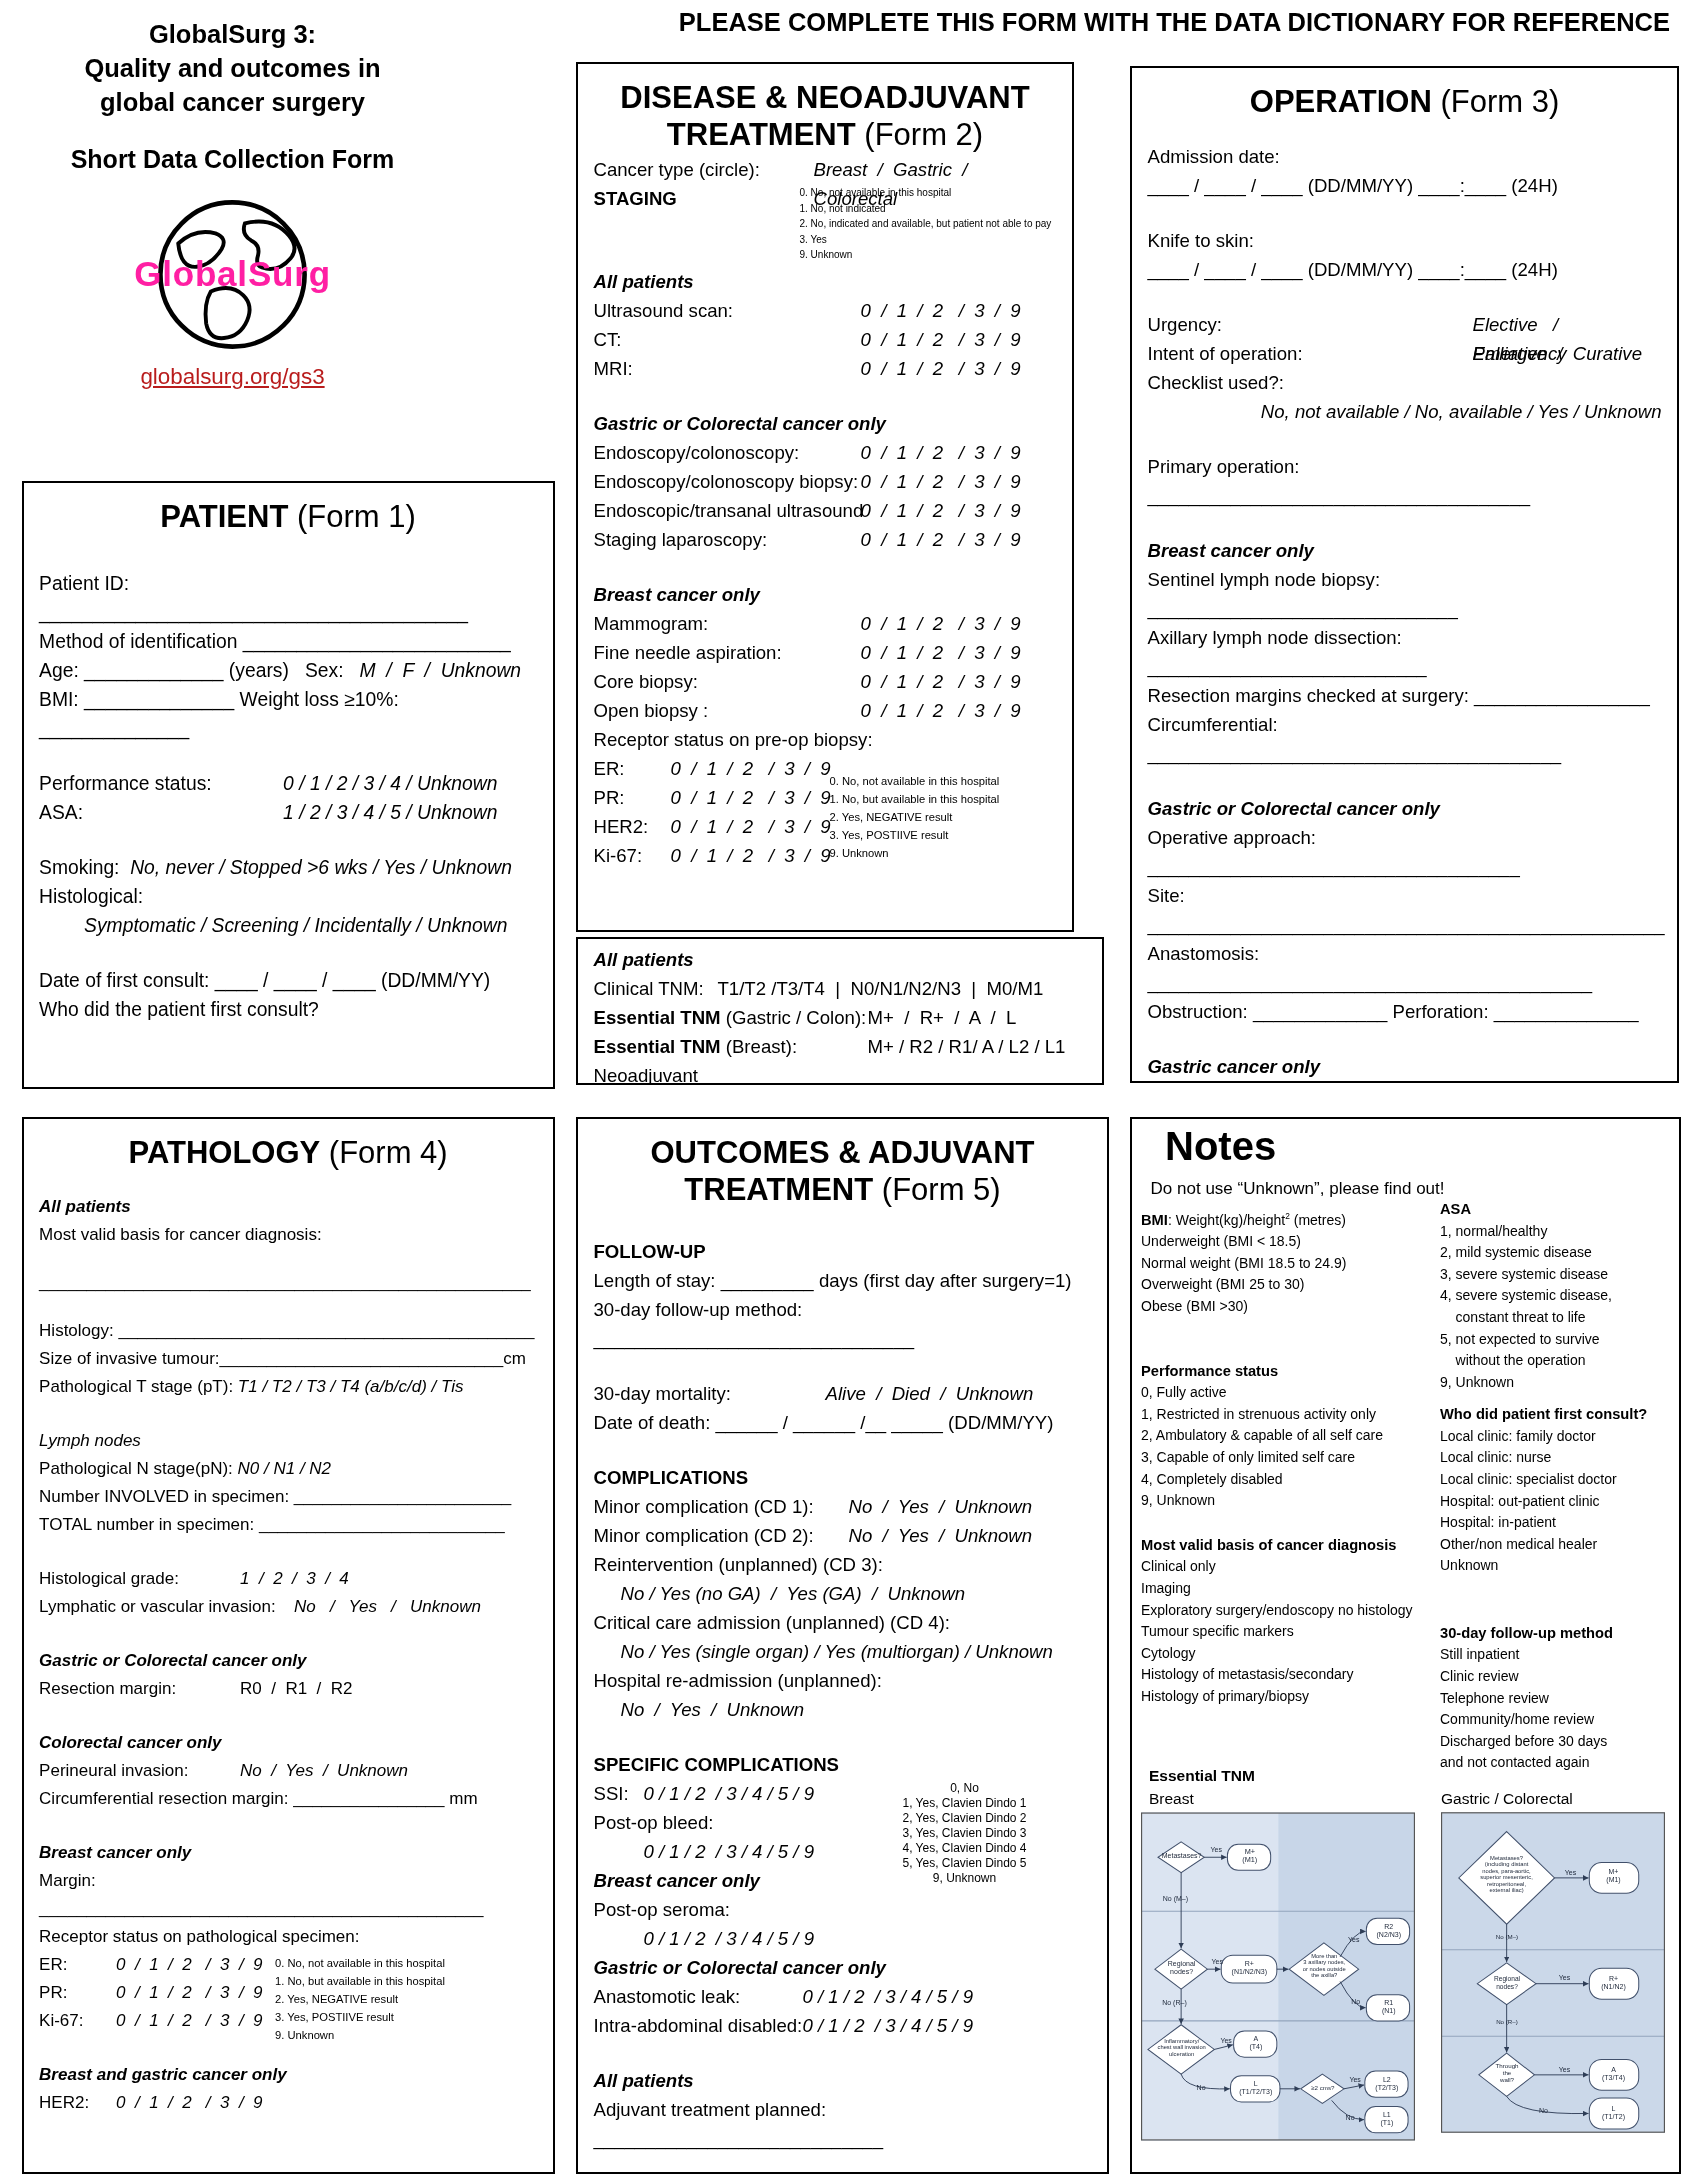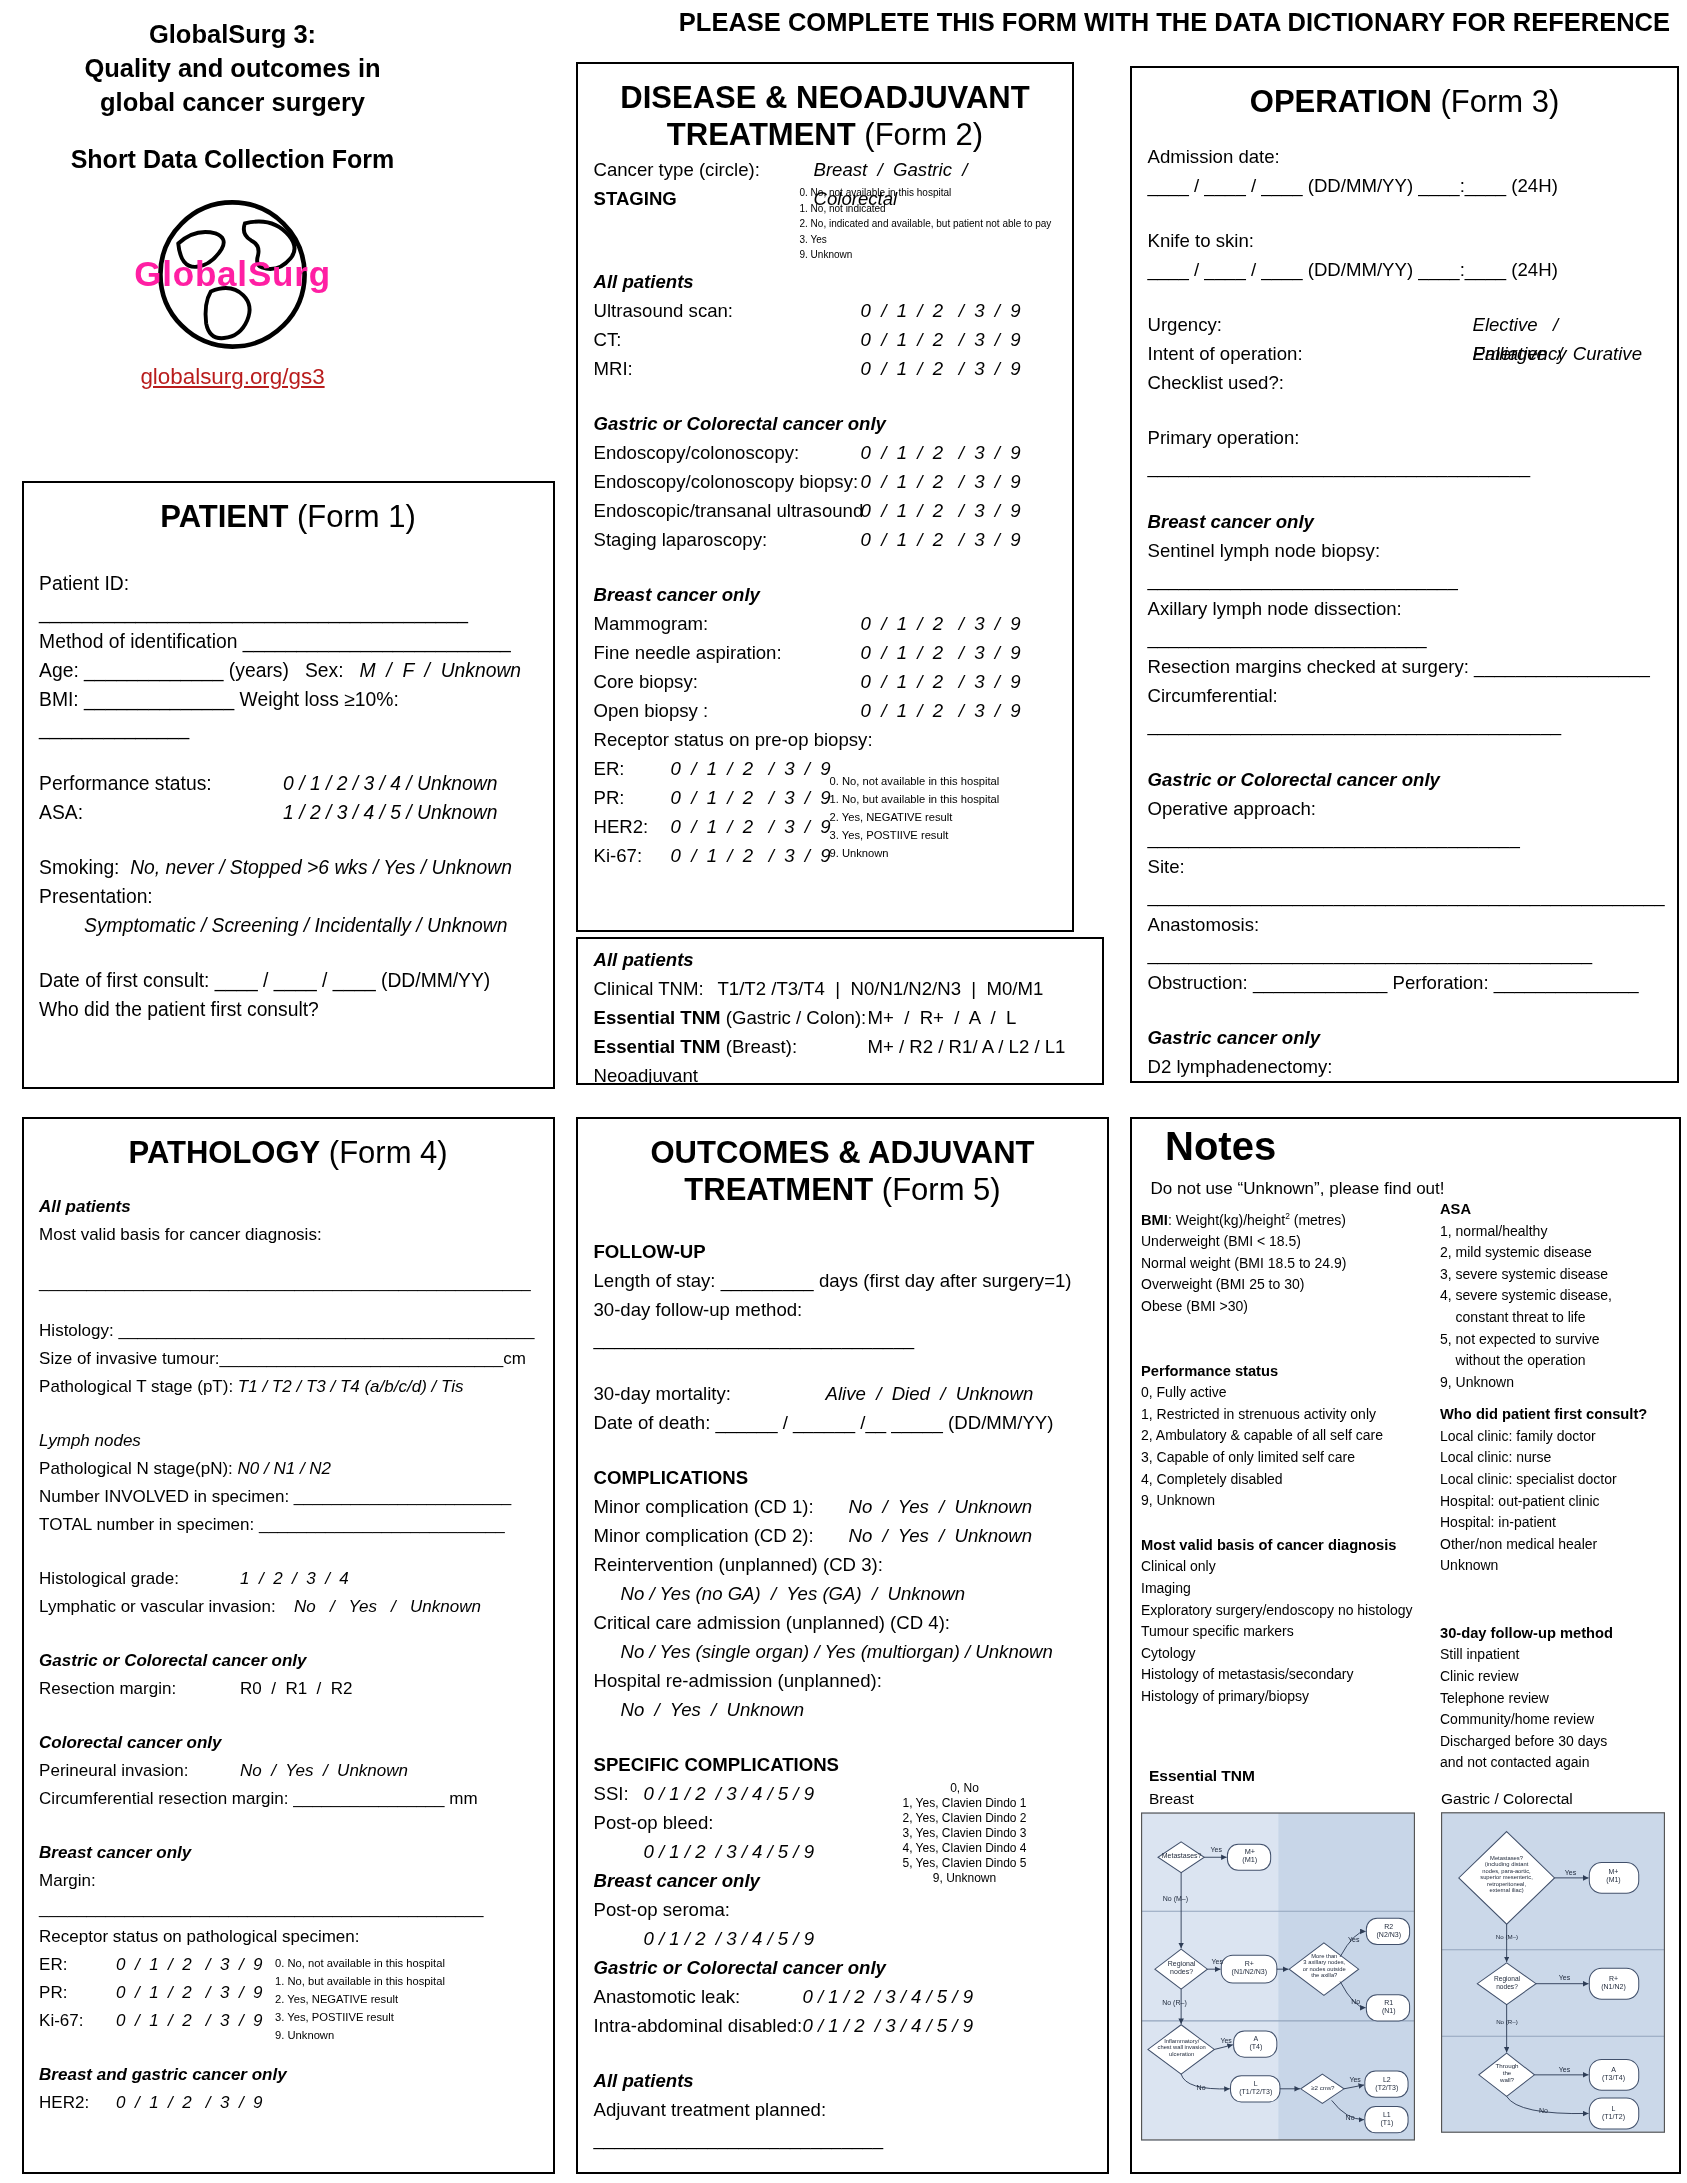--- a/index.html
+++ b/index.html
@@ -77,21 +77,21 @@
   <div class="sp"></div>
   <div class="fr">Patient ID: ________________________________________</div>
   <div class="fr">Method of identification _________________________</div>
   <div class="fr"><span>Age: _____________ (years)   Sex:   </span><span class="opt">M  /  F  /  Unknown</span></div>
   <div class="fr">BMI: ______________ Weight loss ≥10%: ______________</div>
   <div class="sp"></div>
   <div class="fr"><span>Performance status:</span><span class="opt o316">0 / 1 / 2 / 3 / 4 / Unknown</span></div>
   <div class="fr"><span>ASA:</span><span class="opt o316">1 / 2 / 3 / 4 / 5 / Unknown</span></div>
   <div class="sp"></div>
   <div class="fr"><span>Smoking:  </span><span class="opt">No, never / Stopped &gt;6 wks / Yes / Unknown</span></div>
-  <div class="fr">Presentation:</div>
+  <div class="fr">Histological:</div>
   <div class="fr opt" style="padding-left:45px;">Symptomatic / Screening / Incidentally / Unknown</div>
   <div class="sp"></div>
   <div class="fr">Date of first consult: ____ / ____ / ____ (DD/MM/YY)</div>
   <div class="fr">Who did the patient first consult?</div>
   <div style="height:49px;"></div>
   <div class="fr">______________________________________________</div>
 
 </div>
 
 <div class="panel f24" style="left:576px;top:62px;width:498px;height:870px;">
@@ -149,20 +149,21 @@
   <div class="sps"></div>
   <div class="fr">Admission date:</div>
   <div class="fr">____ / ____ / ____ (DD/MM/YY) ____:____ (24H)</div>
   <div class="sp"></div>
   <div class="fr">Knife to skin:</div>
   <div class="fr">____ / ____ / ____ (DD/MM/YY) ____:____ (24H)</div>
   <div class="sp"></div>
   <div class="fr"><span>Urgency:</span><span class="opt o420">Elective   /   Emergency</span></div>
   <div class="fr"><span>Intent of operation:</span><span class="opt o420">Palliative  /  Curative</span></div>
   <div class="fr">Checklist used?:</div>
+  <div class="fr opt" style="text-align:right;">No, not available / No, available / Yes / Unknown</div>
   <div class="sp"></div>
   <div class="fr">Primary operation: _____________________________________</div>
   <div class="sp"></div>
   <div class="fr bi">Breast cancer only</div>
   <div class="fr">Sentinel lymph node biopsy: ______________________________</div>
   <div class="fr">Axillary lymph node dissection: ___________________________</div>
   <div class="fr">Resection margins checked at surgery: _________________</div>
   <div class="fr">Circumferential: ________________________________________</div>
   <div class="sp"></div>
   <div class="fr bi">Gastric or Colorectal cancer only</div>

